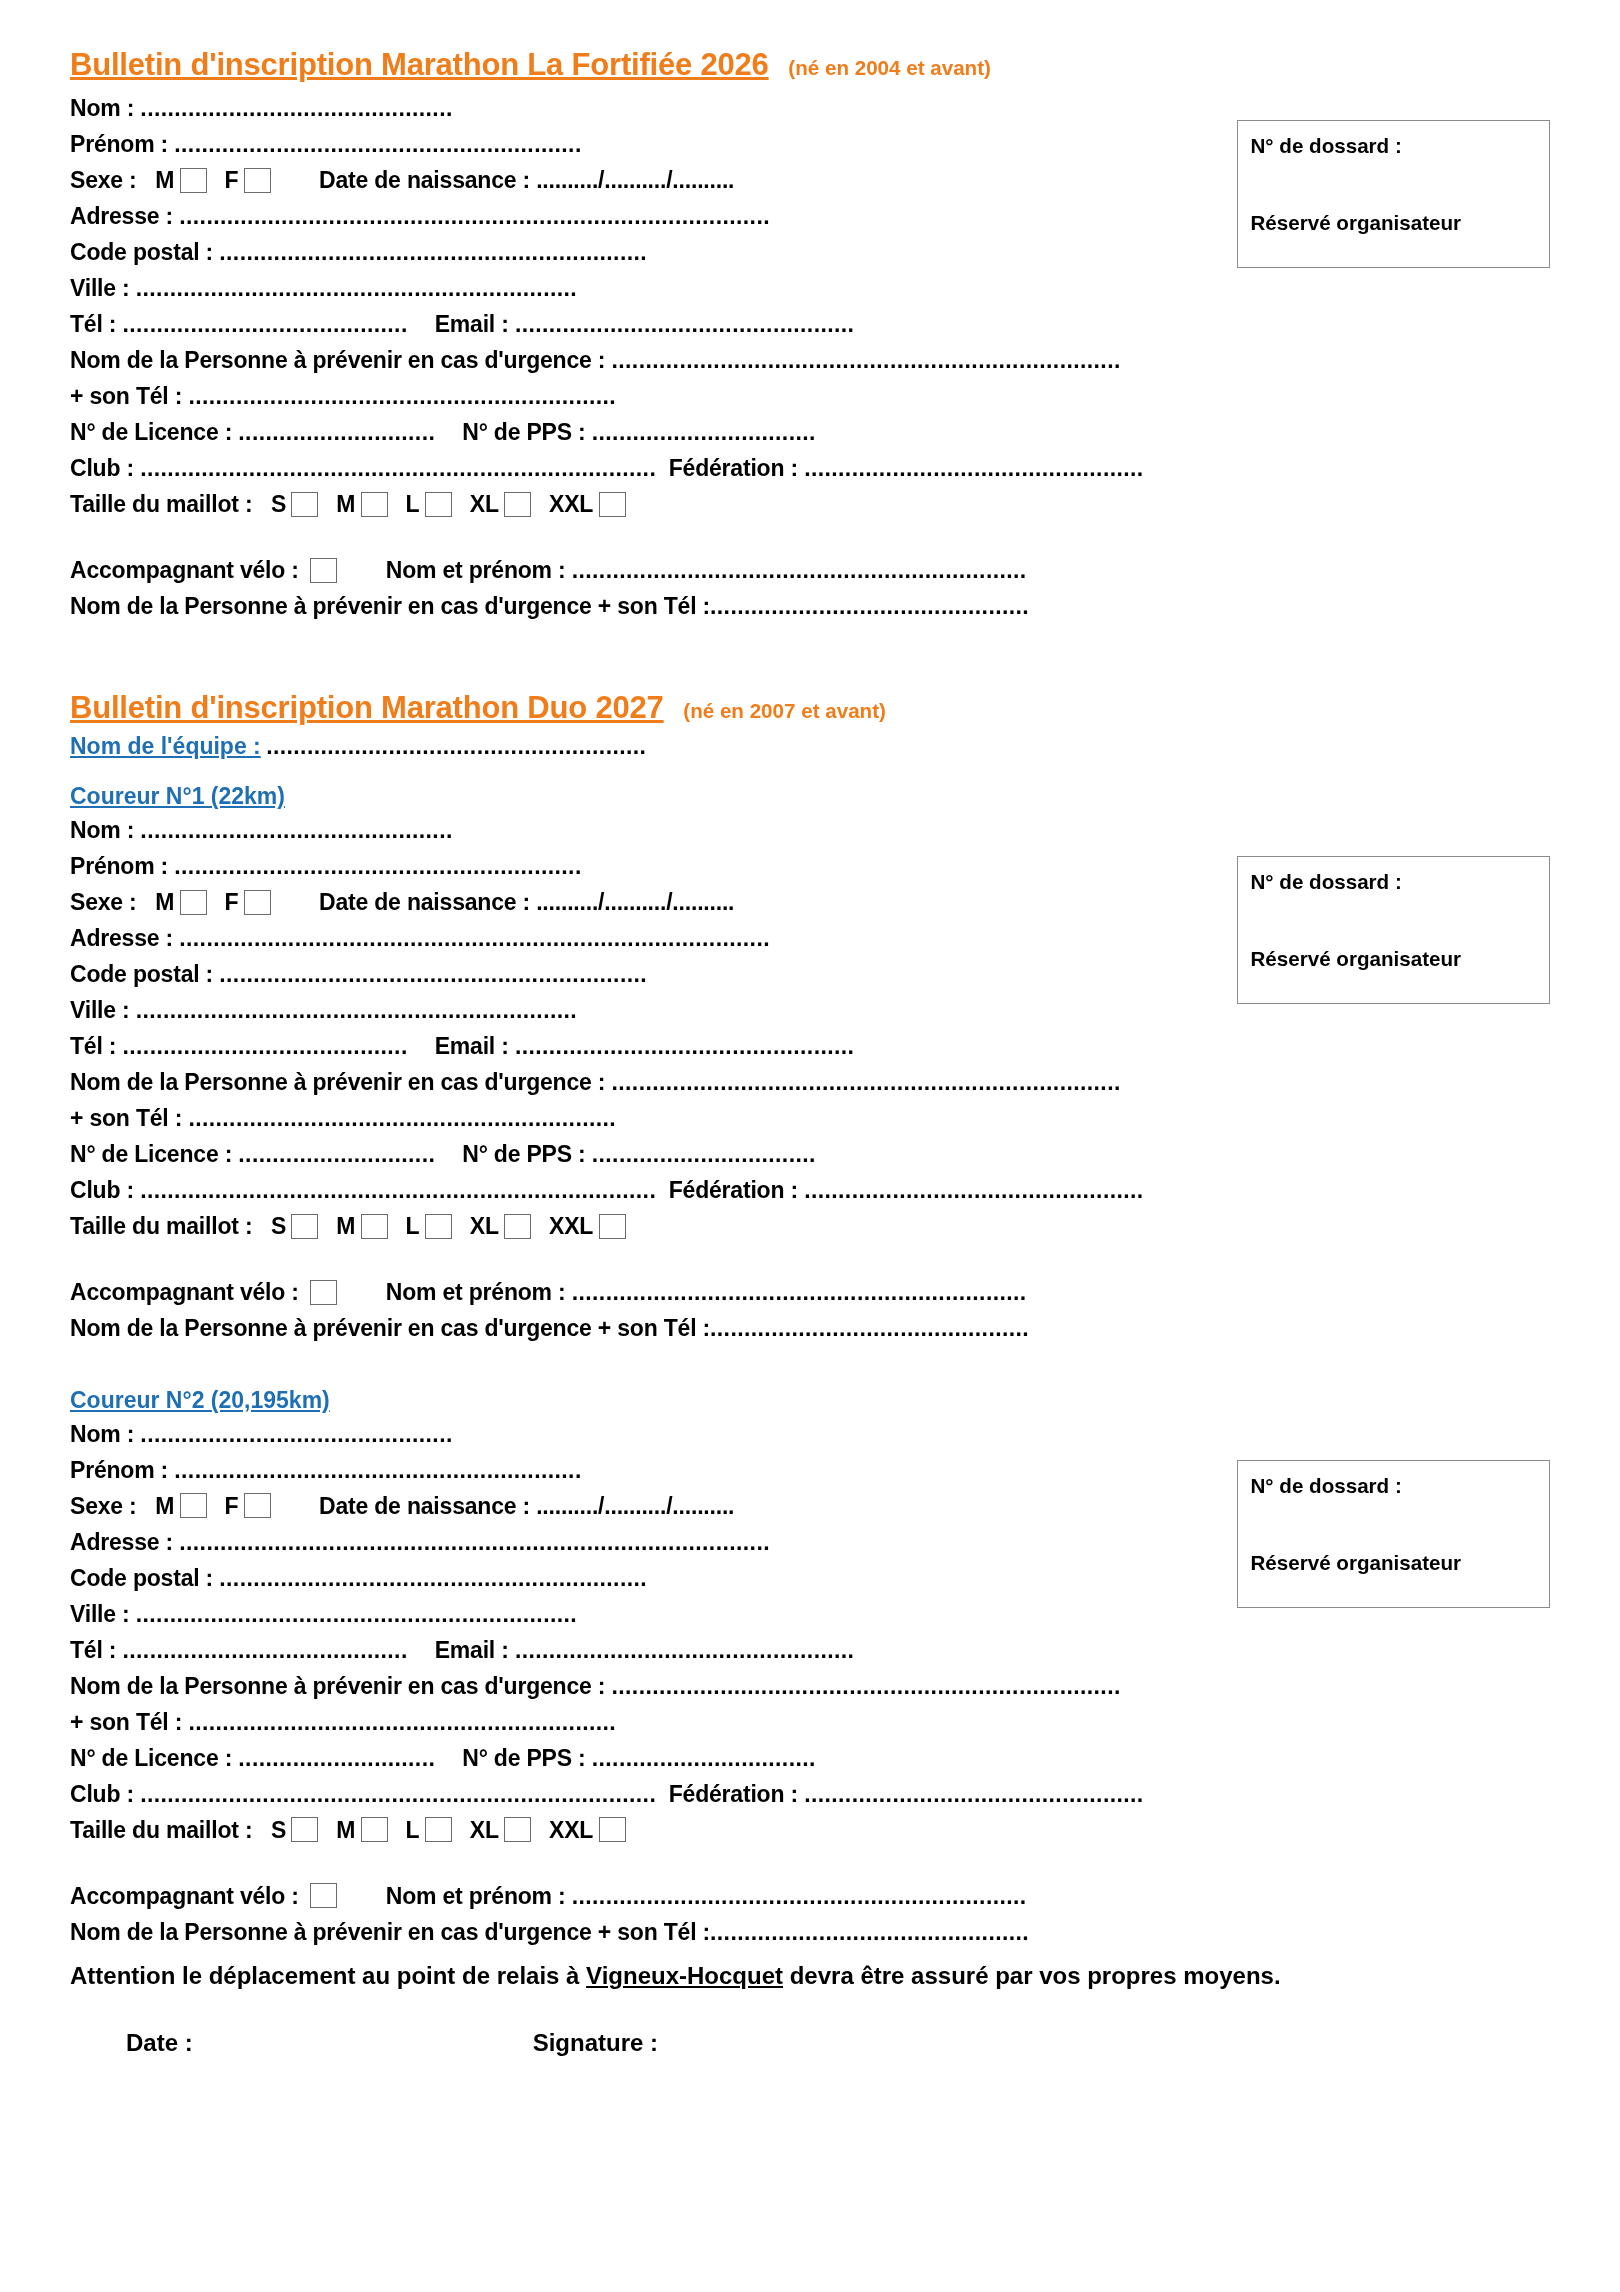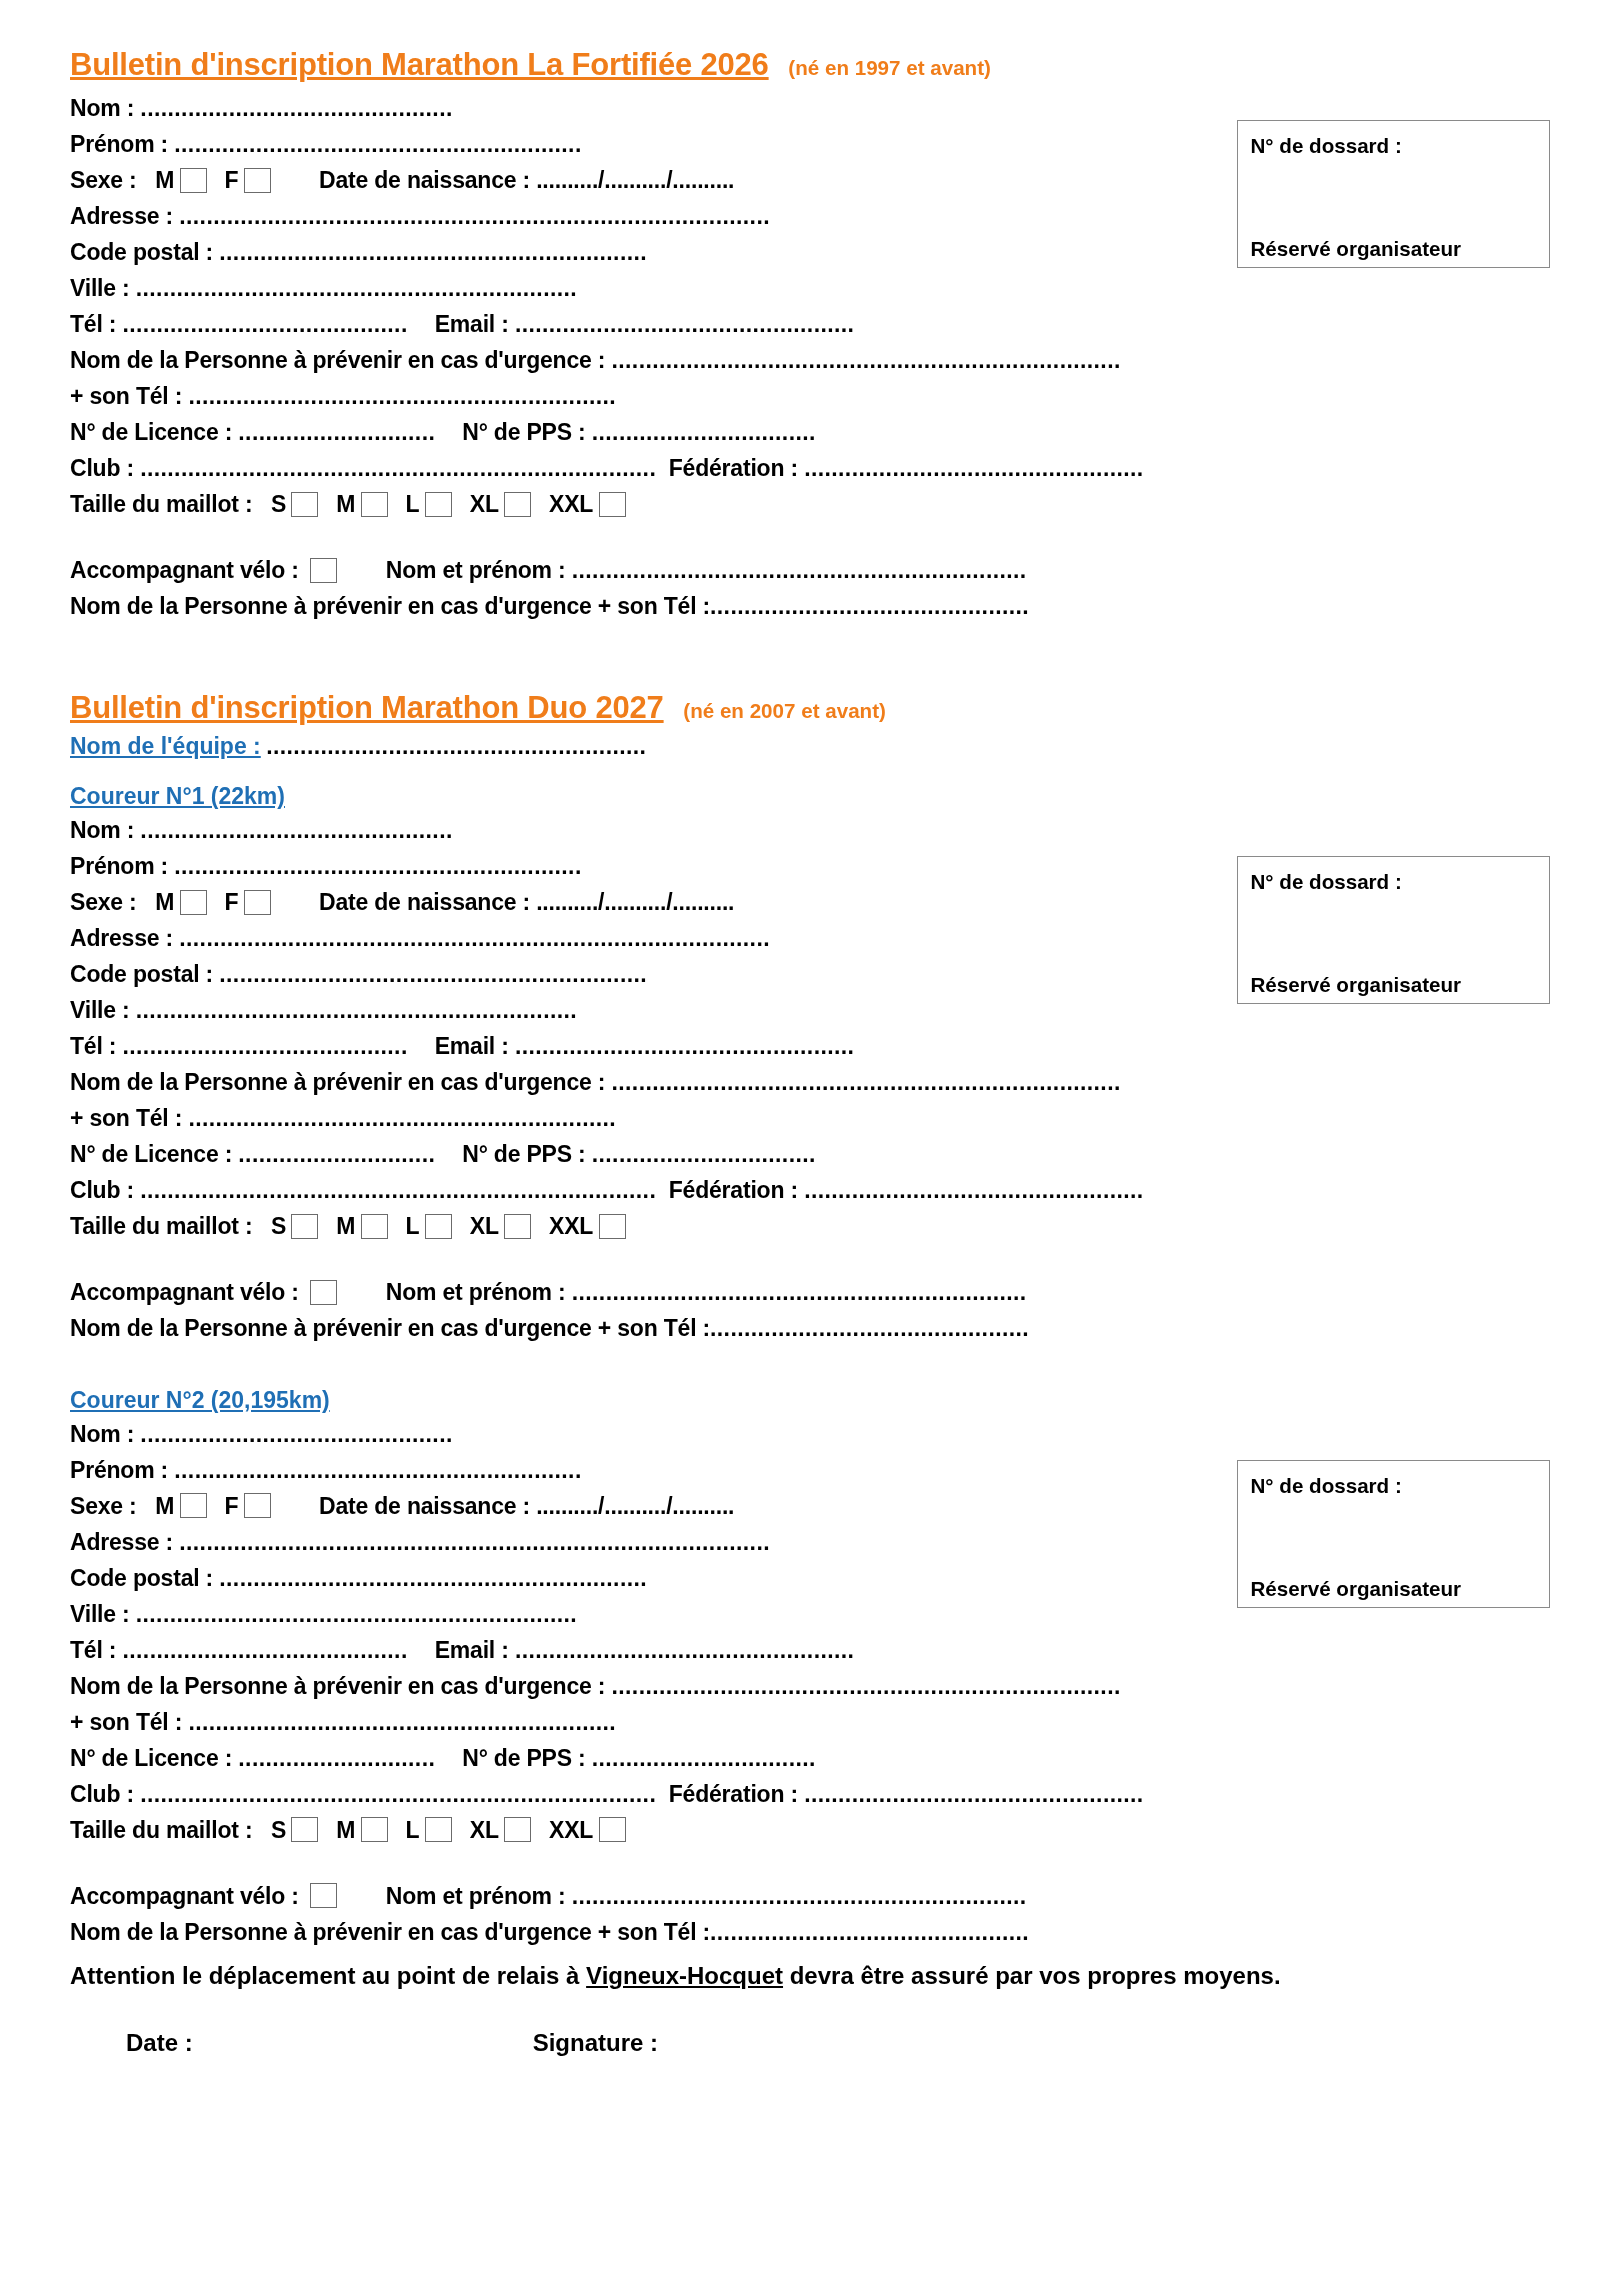--- a/index.html
+++ b/index.html
@@ -77,21 +77,21 @@
     height: 148px;
     border: 1.4px solid #8a8a8a;
     box-sizing: border-box;
     font-size: 20.6px;
     font-weight: bold;
     padding: 12.5px 0 0 12.5px;
   }
   .dossard .res {
     position: absolute;
     left: 12.5px;
-    bottom: 6px;
+    bottom: 32px;
     font-size: 20.6px;
     font-weight: bold;
   }
   .dossard-1 { top: 73px; }
   .dossard-2 { top: 73px; }
   .dossard-3 { top: 73px; }
 
   .teamname-row {
     display: flex;
     align-items: baseline;
@@ -136,21 +136,21 @@
   .sub-block { position: relative; }
 </style>
 </head>
 <body>
 
 <div class="page">
 
   <div class="block">
     <div class="section-title-row">
       <span class="section-title">Bulletin d'inscription Marathon La Fortifiée 2026</span>
-      <span class="section-note">(né en 1997 et avant)</span>
+      <span class="section-note">(né en 2004 et avant)</span>
     </div>
 
     <div class="dossard dossard-1">
       <span>N° de dossard :</span>
       <span class="res">Réservé organisateur</span>
     </div>
 
     <div class="form-rows">
       <div class="row">
         <span class="lbl">Nom : </span>

